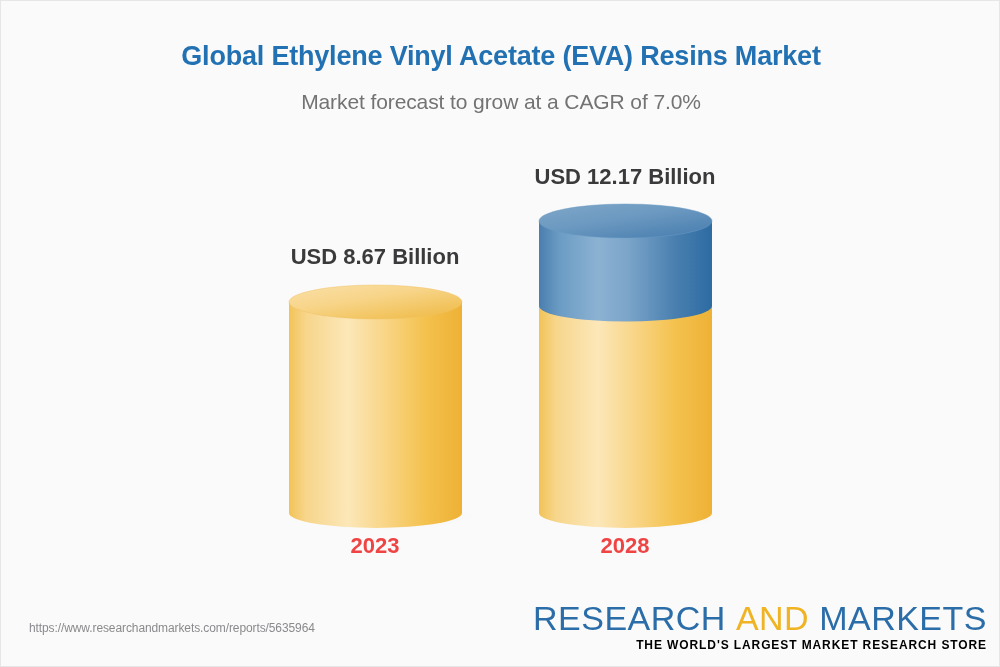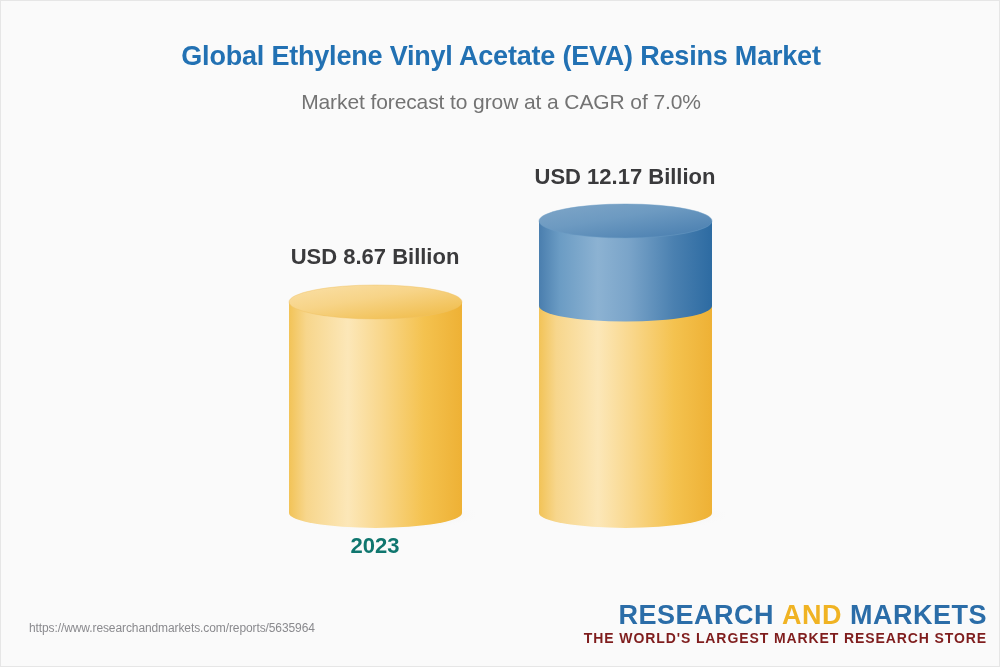--- a/index.html
+++ b/index.html
@@ -63,21 +63,21 @@
     font-weight: bold;
     color: #3a3a3c;
     white-space: nowrap;
   }
   .category-label {
     position: absolute;
     width: 320px;
     text-align: center;
     font-size: 22px;
     font-weight: bold;
-    color: #0f766e;
+    color: #ef4444;
     white-space: nowrap;
   }
 
   
   #footer-url {
     position: absolute;
     left: 28px;
     top: 620px;
     font-size: 12px;
     color: #8a8a8e;
@@ -85,33 +85,33 @@
     white-space: nowrap;
   }
   #brand-logo {
     position: absolute;
     right: 12px;
     top: 600px;
     text-align: right;
     white-space: nowrap;
   }
   #brand-wordmark {
-    font-size: 27px;
-    font-weight: bold;
+    font-size: 34px;
+    font-weight: normal;
     letter-spacing: 0.5px;
     line-height: 1.05;
     color: #2b6da8;
   }
   #brand-wordmark .accent { color: #f0b323; }
   #brand-wordmark .sp { letter-spacing: 0.5px; }
   #brand-tagline {
-    font-size: 14px;
+    font-size: 12px;
     font-weight: bold;
     letter-spacing: 0.9px;
-    color: #7f1d1d;
+    color: #000000;
     margin-top: 1px;
   }
 </style>
 </head>
 <body>
 
 <div id="canvas">
 
   <div id="chart-title">Global Ethylene Vinyl Acetate (EVA) Resins Market</div>
 
@@ -185,20 +185,21 @@
         <ellipse cx="632" cy="514" rx="100" ry="16" fill="url(#shadow2028)"></ellipse>
 
         <path d="M538,305 L538,512 A86.5,15 0 0 0 711,512 L711,305 Z" fill="url(#goldBody)"></path>
 
         <path d="M538,220 L538,305 A86.5,15.5 0 0 0 711,305 L711,220 Z" fill="url(#blueBody)"></path>
 
         <ellipse cx="624.5" cy="220" rx="86.5" ry="17" fill="url(#blueTop)"></ellipse>
         <ellipse cx="624.5" cy="220" rx="86.5" ry="17" fill="none" stroke="#6c9bc4" stroke-width="0.8" opacity="0.6"></ellipse>
       </svg>
 
+      <div class="category-label" style="left:464px; top:532px;">2028</div>
     </div>
 
   </div>
 
   <div id="footer-url">https://www.researchandmarkets.com/reports/5635964</div>
 
   <div id="brand-logo">
     <div id="brand-wordmark"><span>RESEARCH</span><span class="sp">&nbsp;</span><span class="accent">AND</span><span class="sp">&nbsp;</span><span>MARKETS</span></div>
     <div id="brand-tagline">THE WORLD'S LARGEST MARKET RESEARCH STORE</div>
   </div>

